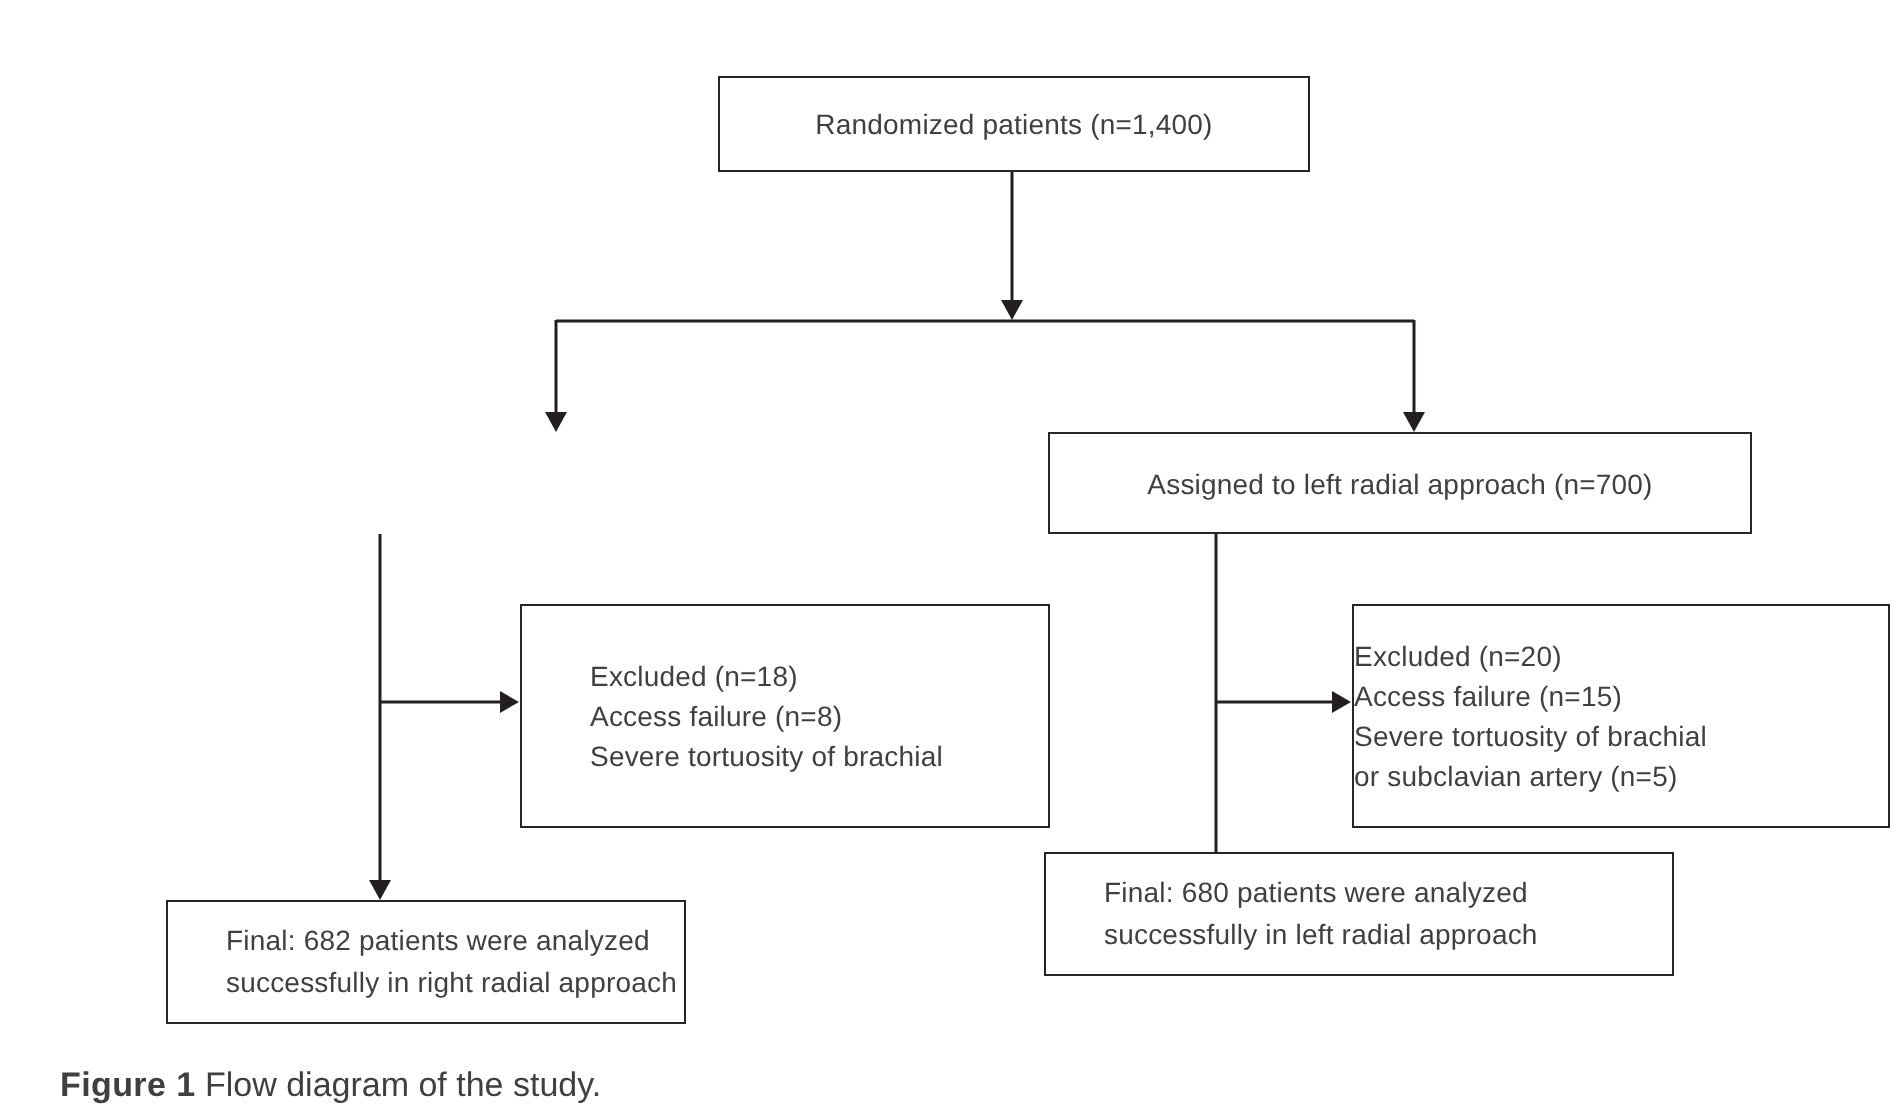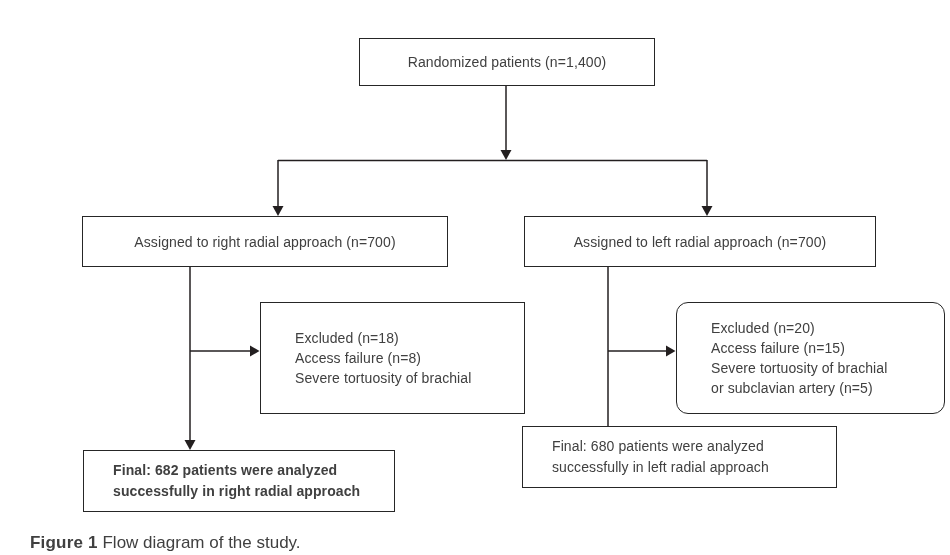--- a/index.html
+++ b/index.html
@@ -97,42 +97,39 @@
     <polygon points="602.5,440 613.5,440 608,450"></polygon>
 
     <line x1="608" y1="351" x2="667" y2="351"></line>
     <polygon points="666,345.5 666,356.5 675.5,351"></polygon>
   </svg>
 
   <div class="box center" style="left:359px; top:38px; width:296px; height:48px;">
     <span>Randomized patients (n=1,400)</span>
   </div>
 
-  <div class="box center" style="left:82px; top:216px; width:366px; height:51px;">
-    <span>Assigned to right radial approach (n=700)</span>
-  </div>
 
   <div class="box center" style="left:524px; top:216px; width:352px; height:51px;">
     <span>Assigned to left radial approach (n=700)</span>
   </div>
 
   <div class="box lines" style="left:260px; top:302px; width:265px; height:112px; padding-left:34px;">
     <div class="box-line">Excluded (n=18)</div>
     <div class="box-line">Access failure (n=8)</div>
     <div class="box-line">Severe tortuosity of brachial</div>
   </div>
 
-  <div class="box lines" style="left:676px; top:302px; width:269px; height:112px; padding-left:34px;border-radius:12px;">
+  <div class="box lines" style="left:676px; top:302px; width:269px; height:112px; ">
     <div class="box-line">Excluded (n=20)</div>
     <div class="box-line">Access failure (n=15)</div>
     <div class="box-line">Severe tortuosity of brachial</div>
     <div class="box-line">or subclavian artery (n=5)</div>
   </div>
 
-  <div class="box lines final" style="left:83px; top:450px; width:312px; height:62px; padding-left:29px;font-weight:bold;">
+  <div class="box lines final" style="left:83px; top:450px; width:260px; height:62px; padding-left:29px;">
     <div class="box-line">Final: 682 patients were analyzed</div>
     <div class="box-line">successfully in right radial approach</div>
   </div>
 
   <div class="box lines final" style="left:522px; top:426px; width:315px; height:62px; padding-left:29px;">
     <div class="box-line">Final: 680 patients were analyzed</div>
     <div class="box-line">successfully in left radial approach</div>
   </div>
 
   <div class="caption">

